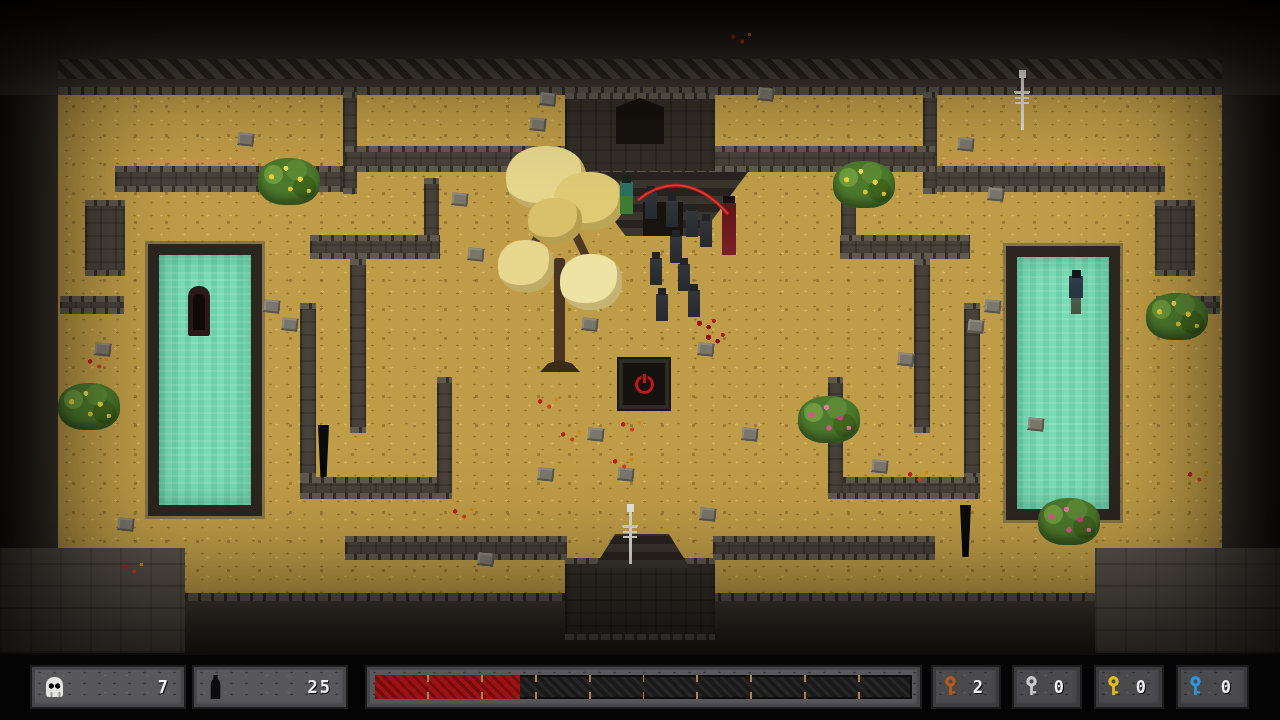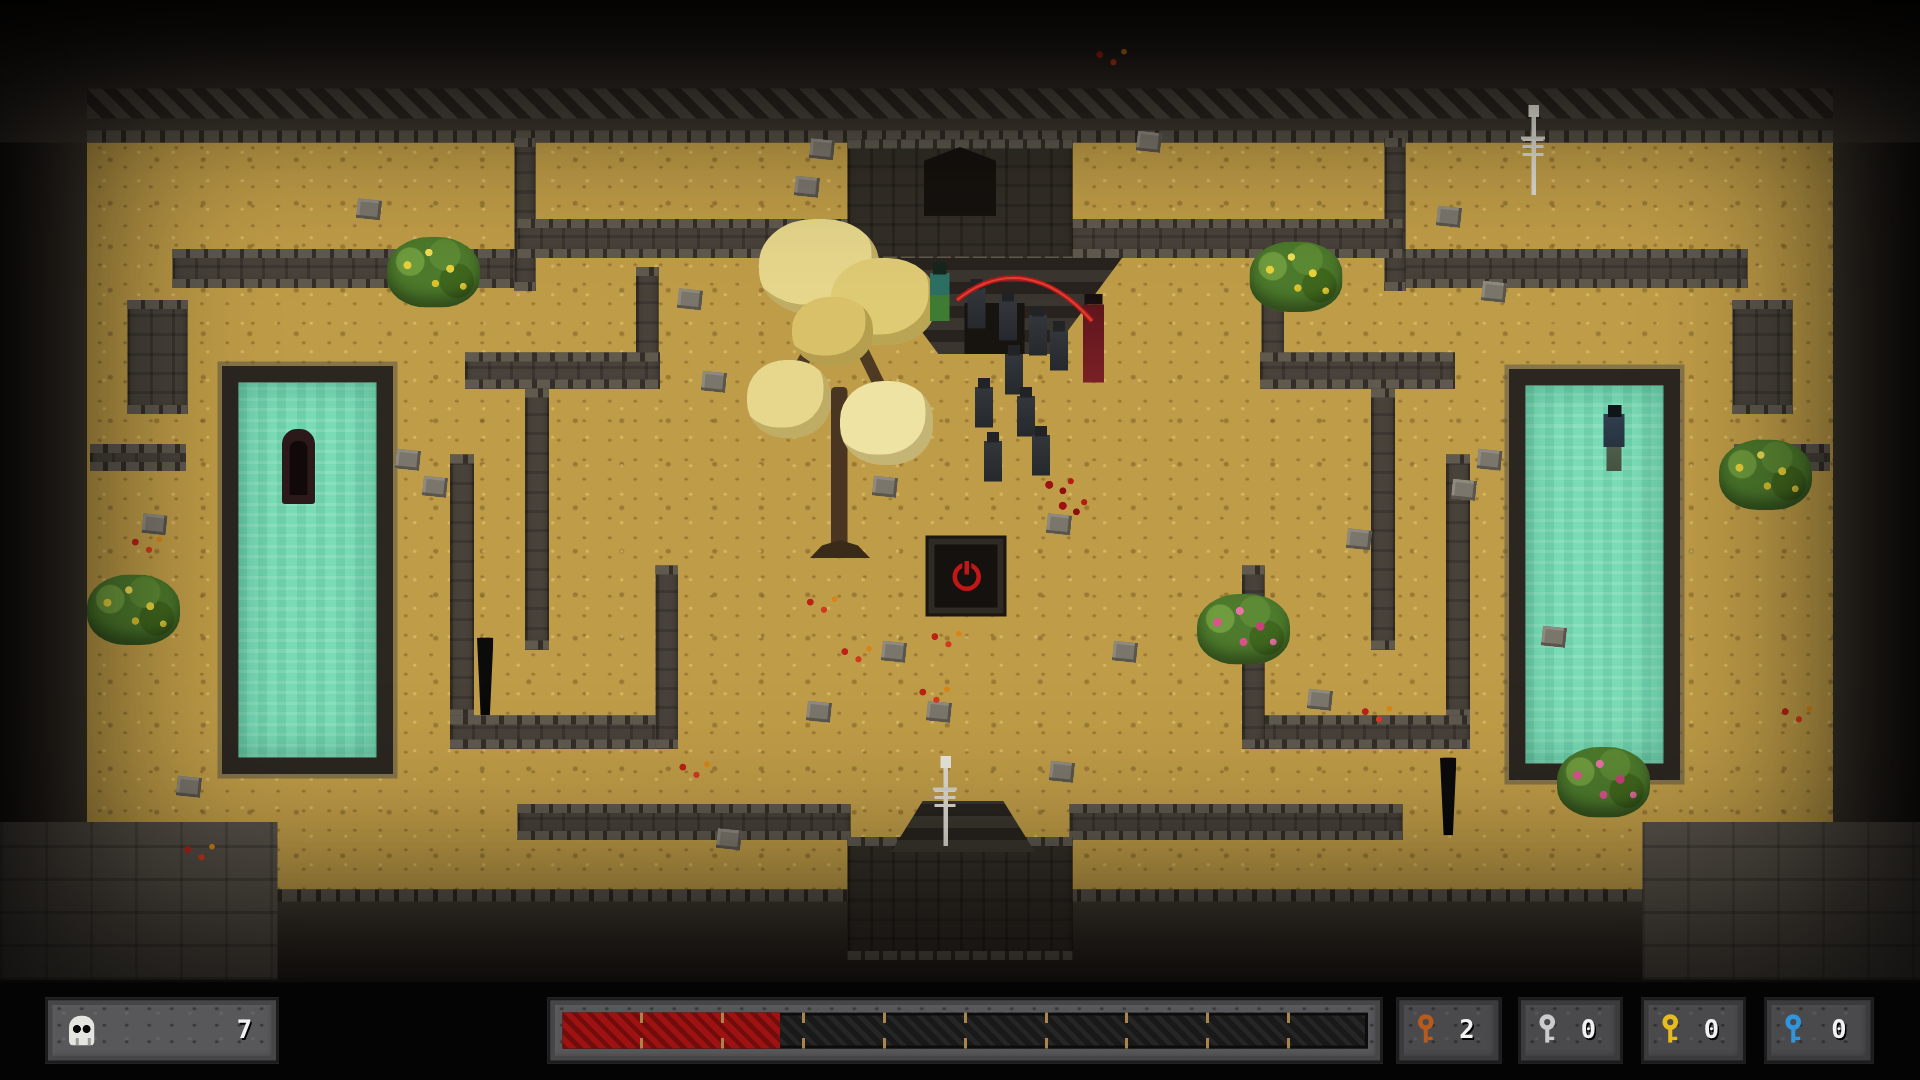--- a/index.html
+++ b/index.html
@@ -293,20 +293,24 @@
     </svg>
 
     <div id="vignette"></div>
   </div>
 
   <div id="hud">
     <div class="panel" style="left:30px;width:156px;">
       <div class="skull"></div>
       <span class="num">7</span>
     </div>
+    <div class="panel" style="left:192px;width:156px;">
+      <div class="bottle"></div>
+      <span class="num">25</span>
+    </div>
     <div class="panel" id="health-frame">
       <div id="health-track">
         <div id="health-fill" style="width: 27%; background-color: rgb(158, 18, 18);"></div>
         <div class="ticks top"></div>
         <div class="ticks bottom"></div>
       </div>
     </div>
 
     <div class="panel dark" style="left:931px;width:70px;">
       <svg class="keyicon" viewBox="0 0 12 18">

